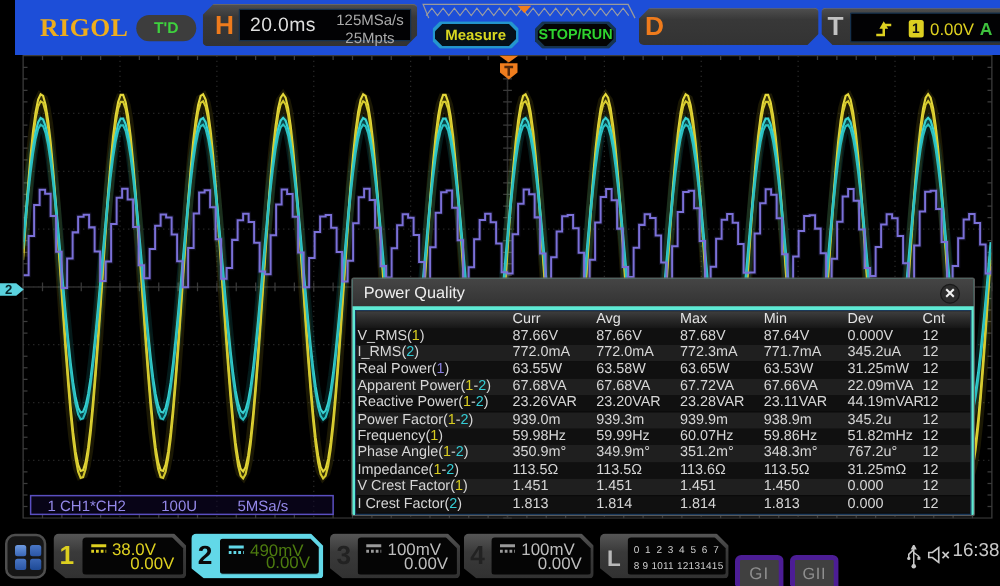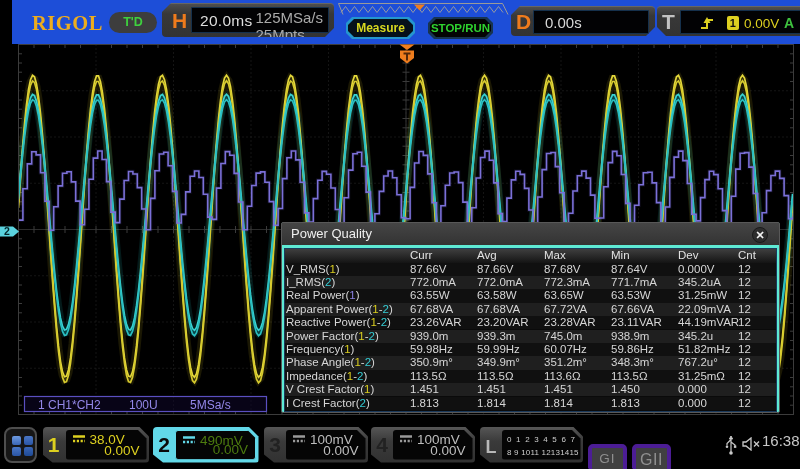--- a/index.html
+++ b/index.html
@@ -332,37 +332,34 @@
 </g>
 </svg>
 
 <div id="topbar">
  <div class="logo">RIGOL</div>
  <div class="td">T'D</div>
  <div class="blk" id="hblk">
    <span class="oletter" style="position:absolute;left:10px;top:6px">H</span>
    <div class="ibox" style="left:29px;top:3px;width:138px;height:26px">
      <span style="position:absolute;left:8px;top:4px;font-size:15.5px;color:#dedede;letter-spacing:0.3px">20.0ms</span>
-     <span style="position:absolute;right:5px;top:1px;font-size:15px;color:#aaa;text-align:left">125MSa/s<br>25Mpts</span>
+     <span style="position:absolute;right:5px;top:1px;font-size:12px;color:#aaa;text-align:center">125MSa/s<br>25Mpts</span>
    </div>
  </div>
  <svg class="abs" style="left:0;top:0" width="800" height="44">
    <polyline points="331,14.5 326.5,3.5 490.5,3.5 496,14.5" fill="none" stroke="#9a9a9a" stroke-width="1"></polyline>
    <path d="M329,12.5 L333.5,6.5 L338,12.5 L342.5,6.5 L347,12.5 L351.5,6.5 L356,12.5 L360.5,6.5 L365,12.5 L369.5,6.5 L374,12.5 L378.5,6.5 L383,12.5 L387.5,6.5 L392,12.5 L396.5,6.5 L401,12.5 L405.5,6.5 L410,12.5 L414.5,6.5 L419,12.5 L423.5,6.5 L428,12.5 L432.5,6.5 L437,12.5 L441.5,6.5 L446,12.5 L450.5,6.5 L455,12.5 L459.5,6.5 L464,12.5 L468.5,6.5 L473,12.5 L477.5,6.5 L482,12.5 L486.5,6.5 L491,12.5" fill="none" stroke="#9f9f9f" stroke-width="0.9"></path>
    <polygon points="402,4.5 413,4.5 407.5,10.5" fill="#ef7d1e"></polygon>
  </svg>
  <div class="obtn oct" style="left:334px;top:17px;width:69px;height:22px;background:#2496ce"></div>
  <div class="obtn oct" style="left:336px;top:19px;width:65px;height:18px;background:#05101a;color:#d8d820;font-size:12px;line-height:18px">Measure</div>
  <div class="obtn oct" style="left:416px;top:17px;width:65px;height:22px;background:#173450"></div>
  <div class="obtn oct" style="left:418px;top:19px;width:61px;height:18px;background:#040404;color:#2fd32f;font-size:11.5px;line-height:18px">STOP/RUN</div>
  <div class="blk" id="dblk">
    <span class="oletter" style="position:absolute;left:5px;top:4px">D</span>
-   <div class="ibox" style="left:22px;top:3px;width:116px;height:24px">
-     <span style="position:absolute;left:11px;top:3px;font-size:15px;color:#d8d8d8">0.00s</span>
-   </div>
  </div>
  <div class="blk" id="tblk">
    <span style="position:absolute;left:5px;top:4px;font-weight:bold;font-size:21px;line-height:21px;color:#c2c2c2">T</span>
    <div class="ibox" style="left:23px;top:3px;width:124px;height:24px">
      <svg style="position:absolute;left:19px;top:4px" width="16" height="16">
        <path d="M1,13 H7 V5 H13" stroke="#ddd020" stroke-width="2" fill="none"></path>
        <polygon points="7,2 3.5,8 10.5,8" fill="#ddd020"></polygon>
      </svg>
      <span style="position:absolute;left:46px;top:5px;width:11.5px;height:14px;background:#ddd020;border-radius:2px;color:#111;font-size:11px;font-weight:bold;text-align:center;line-height:15px">1</span>
      <span style="position:absolute;left:63px;top:5px;font-size:13.5px;color:#ddd020">0.00V</span>
@@ -426,21 +423,21 @@
           <span style="left:192px">23.20VAR</span>
           <span style="left:259px">23.28VAR</span>
           <span style="left:326px">23.11VAR</span>
           <span style="left:393px">44.19mVAR</span>
           <span style="left:453px">12</span>
         </div>
 <div class="prow even" style="top:67.0px">
           <span style="left:1px">Power Factor(<span class="y">1</span>-<span class="c">2</span>)</span>
           <span style="left:125px">939.0m</span>
           <span style="left:192px">939.3m</span>
-          <span style="left:259px">745.0m</span>
+          <span style="left:259px">939.9m</span>
           <span style="left:326px">938.9m</span>
           <span style="left:393px">345.2u</span>
           <span style="left:453px">12</span>
         </div>
 <div class="prow odd" style="top:80.4px">
           <span style="left:1px">Frequency(<span class="y">1</span>)</span>
           <span style="left:125px">59.98Hz</span>
           <span style="left:192px">59.99Hz</span>
           <span style="left:259px">60.07Hz</span>
           <span style="left:326px">59.86Hz</span>
@@ -547,21 +544,21 @@
    </div>
  </div>
 
  <div class="gbtn" style="left:588px">
    <div style="font-size:13.5px;margin-top:3px;letter-spacing:1px">GI</div>
    <svg width="20" height="11" viewBox="0 0 20 11">
         <path d="M2,5.5 Q6,-2 10,5.5 T18,5.5" fill="none" stroke="#909090" stroke-width="1.4"></path>
       </svg>
  </div>
  <div class="gbtn" style="left:632px">
-   <div style="font-size:16px;margin-top:3px;letter-spacing:0.5px">GII</div>
+   <div style="font-size:13px;margin-top:3px;letter-spacing:0.5px">GII</div>
    <svg width="20" height="11" viewBox="0 0 20 11">
         <path d="M2,5.5 Q6,-2 10,5.5 T18,5.5" fill="none" stroke="#909090" stroke-width="1.4"></path>
       </svg>
  </div>
 
  <svg style="position:absolute;left:724px;top:16px" width="14" height="20" viewBox="0 0 14 20">
   <g stroke="#c8c8c8" fill="#c8c8c8">
    <circle cx="7" cy="17" r="1.8" stroke="none"></circle>
    <path d="M7,16 V2 M7,3.5 L3,7.5 V9.5 M7,6 L11,9 V11" fill="none" stroke-width="1.2"></path>
    <polygon points="7,0 5.4,3 8.6,3"></polygon>

